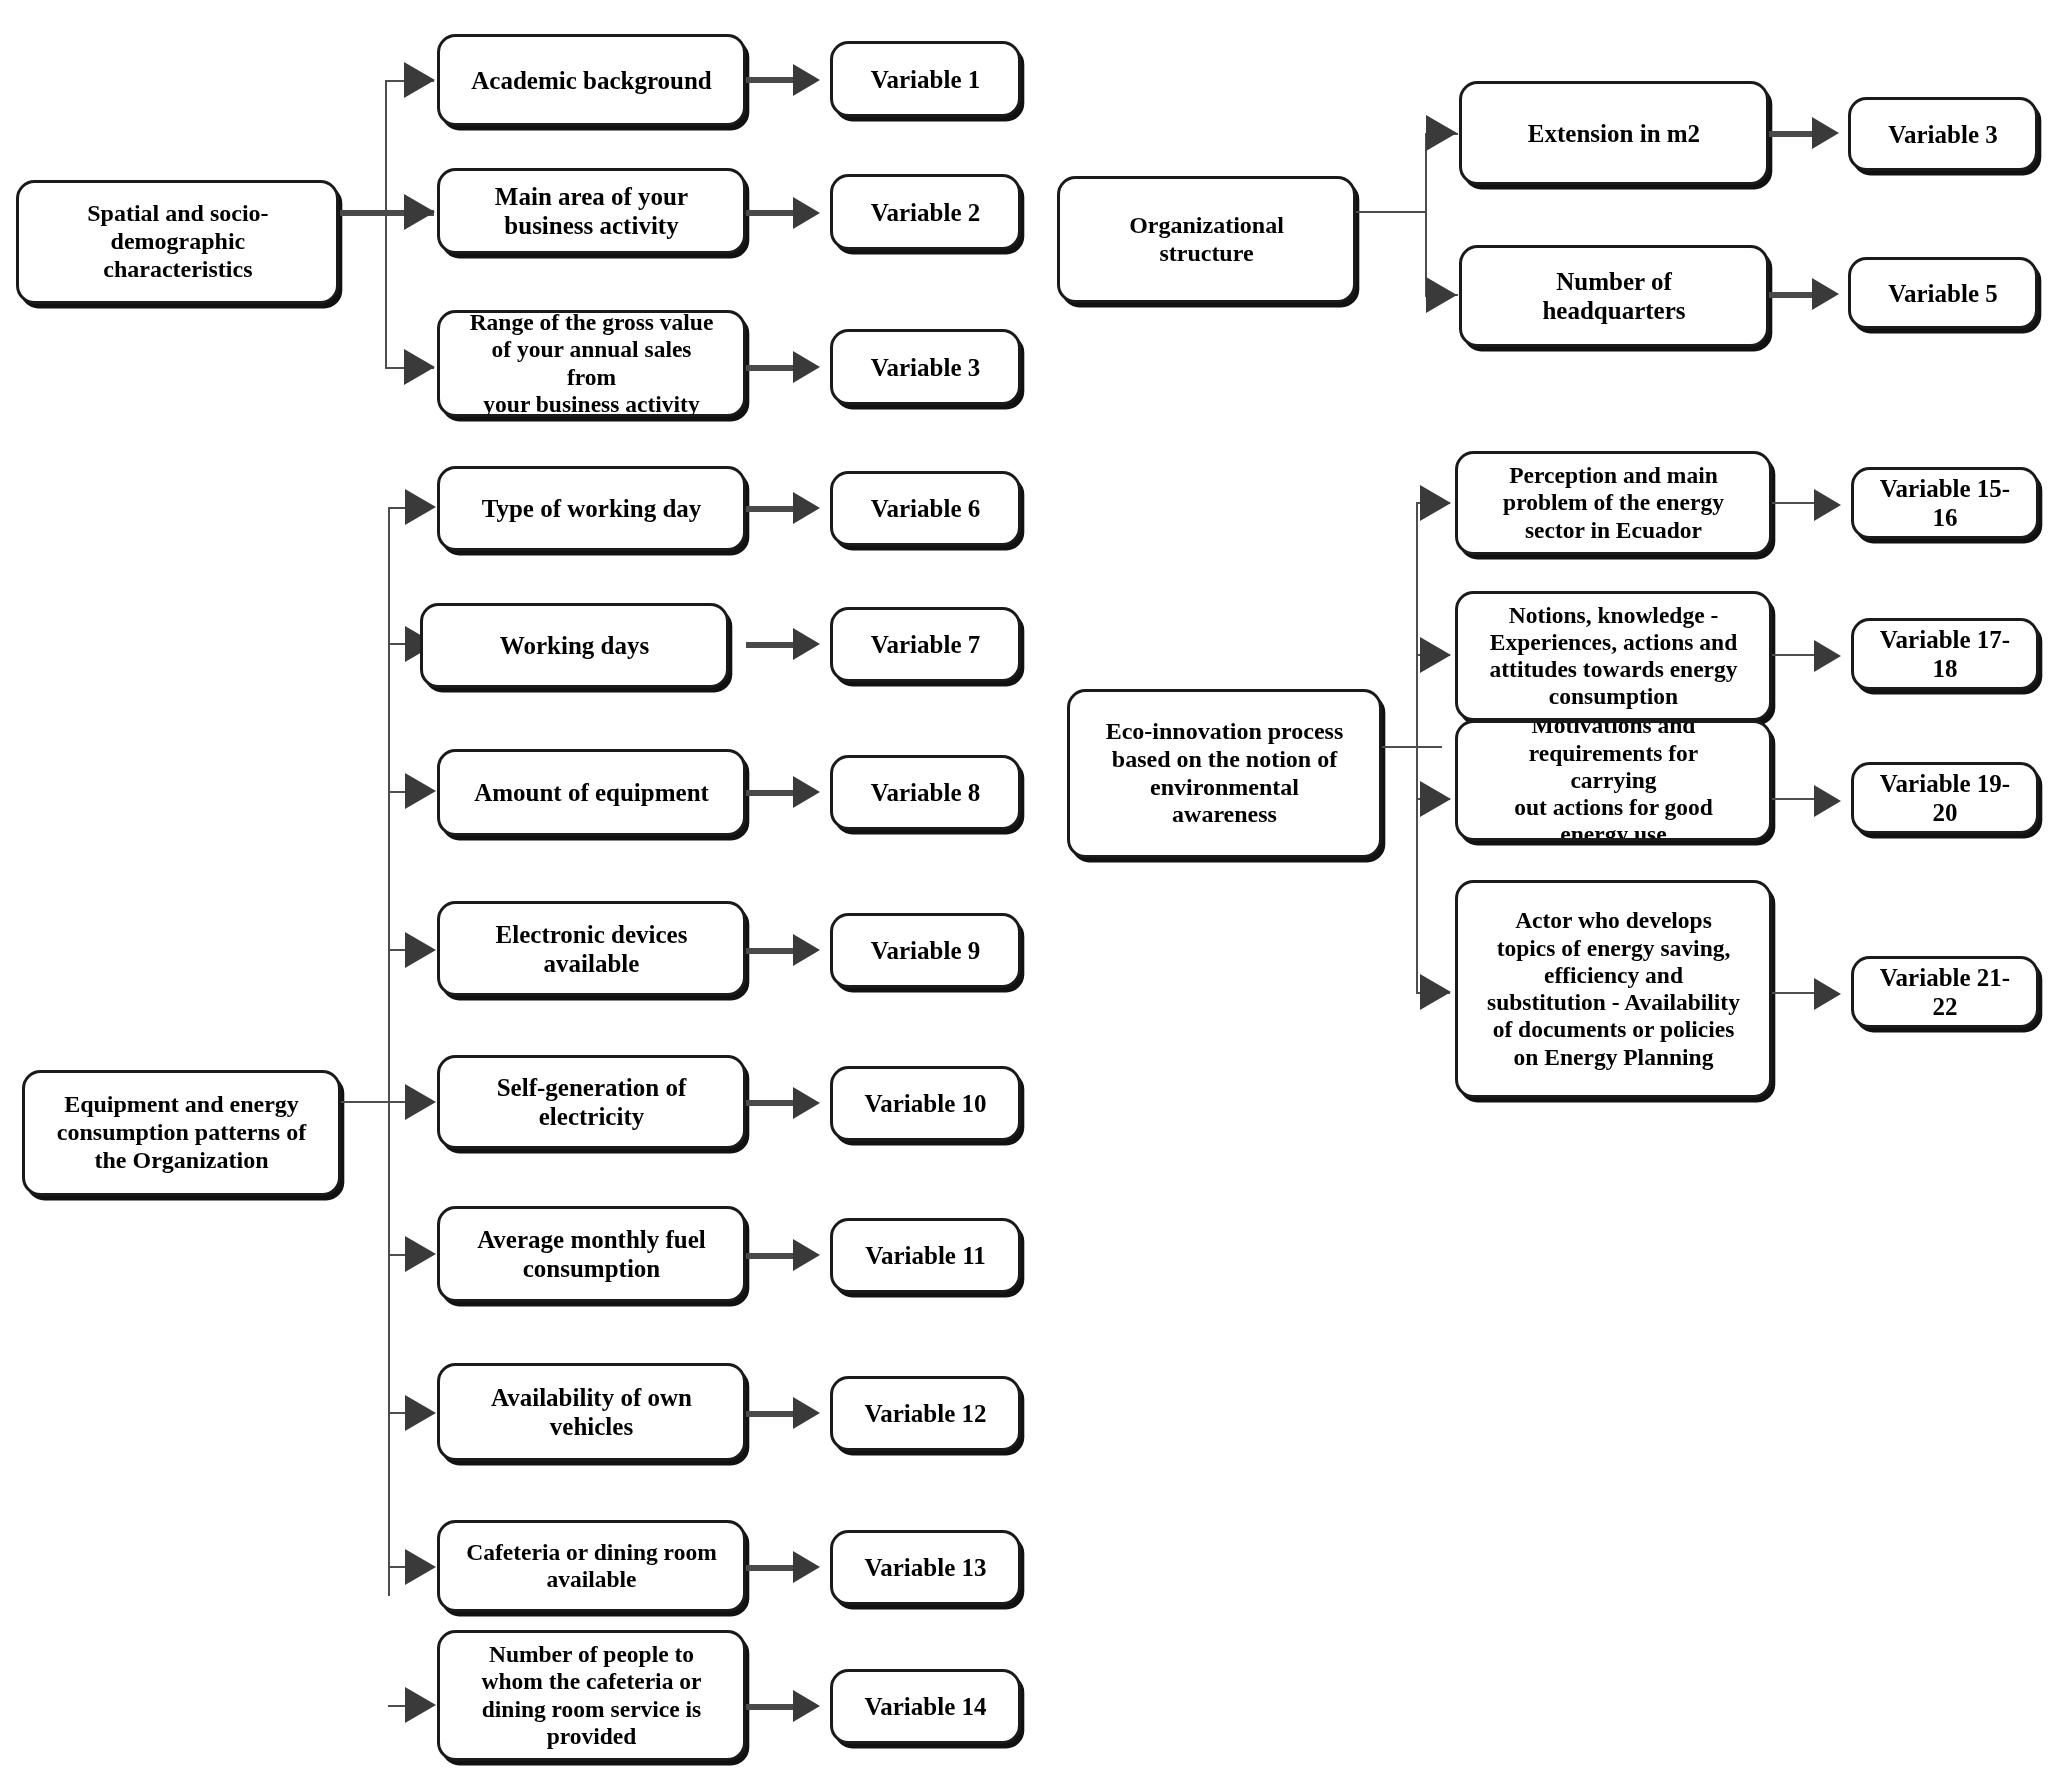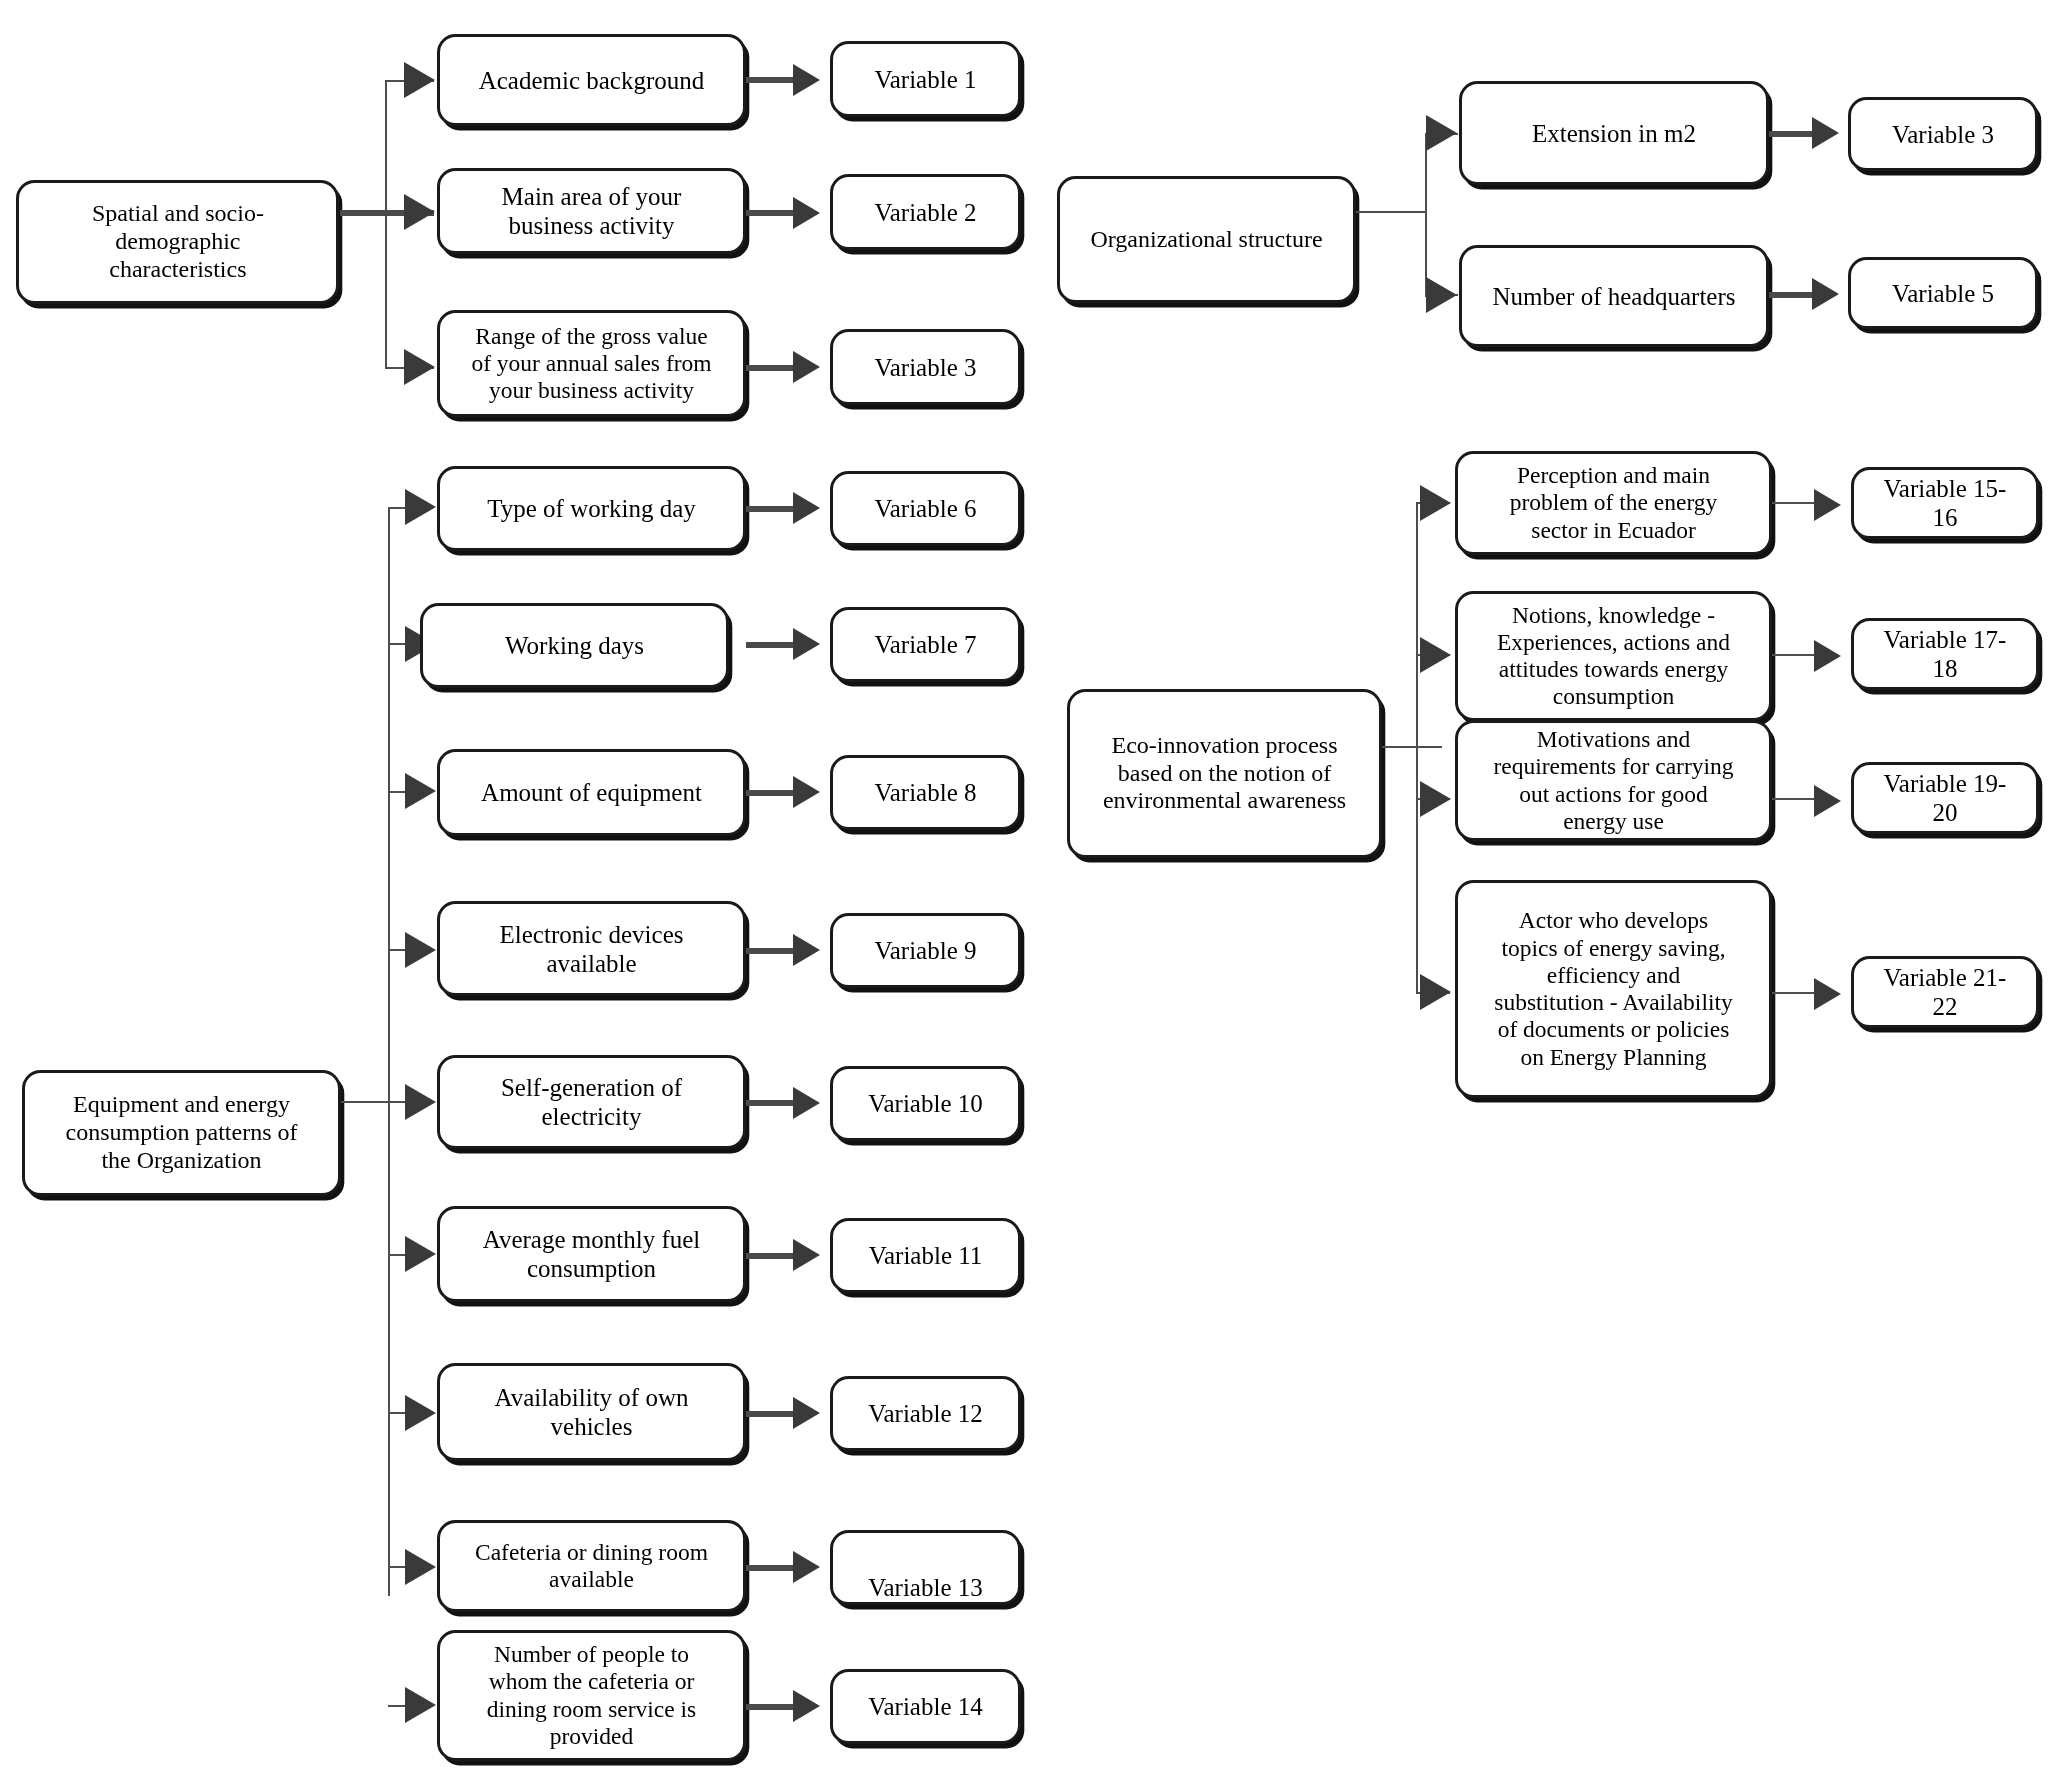--- a/index.html
+++ b/index.html
@@ -29,20 +29,21 @@
     color: #000000;
     box-shadow: 3.8px 4.9px 0 -0.5px #111111;
     overflow: hidden;
   }
   .node .txt {
     display: block;
     width: 100%;
     padding: 0 25px;
     line-height: 1.16;
     white-space: pre-line;
+    font-weight: bold;
   }
   
   .f-root   { font-size: 24px; margin-top: 29px; }
   .f-mid    { font-size: 25px; }
   .f-var    { font-size: 25px; }
   .f-mid-sm { font-size: 23.5px; }
 
   
   .vline {
     position: absolute;
@@ -238,21 +239,21 @@
   </div>
 
   <div class="hline" style="left:388px; top:1566px; width:44px;"></div>
   <div class="arrow" style="left:405px; top:1549px;"></div>
   <div class="node f-mid-sm" style="left:437px; top:1520px; width:309px; height:92px;">
     <span class="txt">Cafeteria or dining room
 available</span>
   </div>
   <div class="hline thick" style="left:746px; top:1565px; width:64px;"></div>
   <div class="arrow sm" style="left:793px; top:1551px;"></div>
-  <div class="node f-var" style="left:830px; top:1530px; width:191px; height:75px;align-items:flex-end;">
+  <div class="node f-var" style="left:830px; top:1530px; width:191px; height:75px;">
     <span class="txt">Variable 13</span>
   </div>
 
   <div class="hline" style="left:388px; top:1705px; width:44px;"></div>
   <div class="arrow" style="left:405px; top:1687px;"></div>
   <div class="node f-mid-sm" style="left:437px; top:1630px; width:309px; height:131px;">
     <span class="txt">Number of people to
 whom the cafeteria or
 dining room service is
 provided</span>

